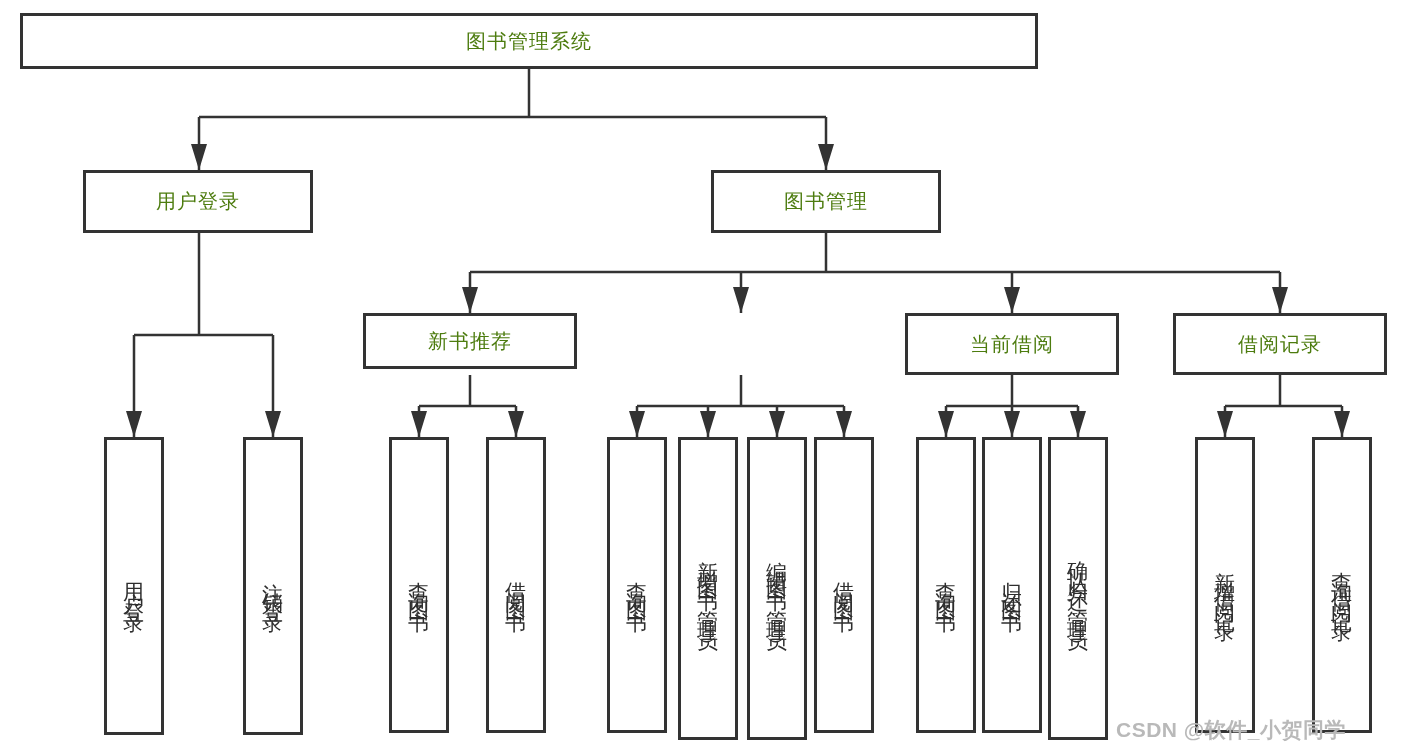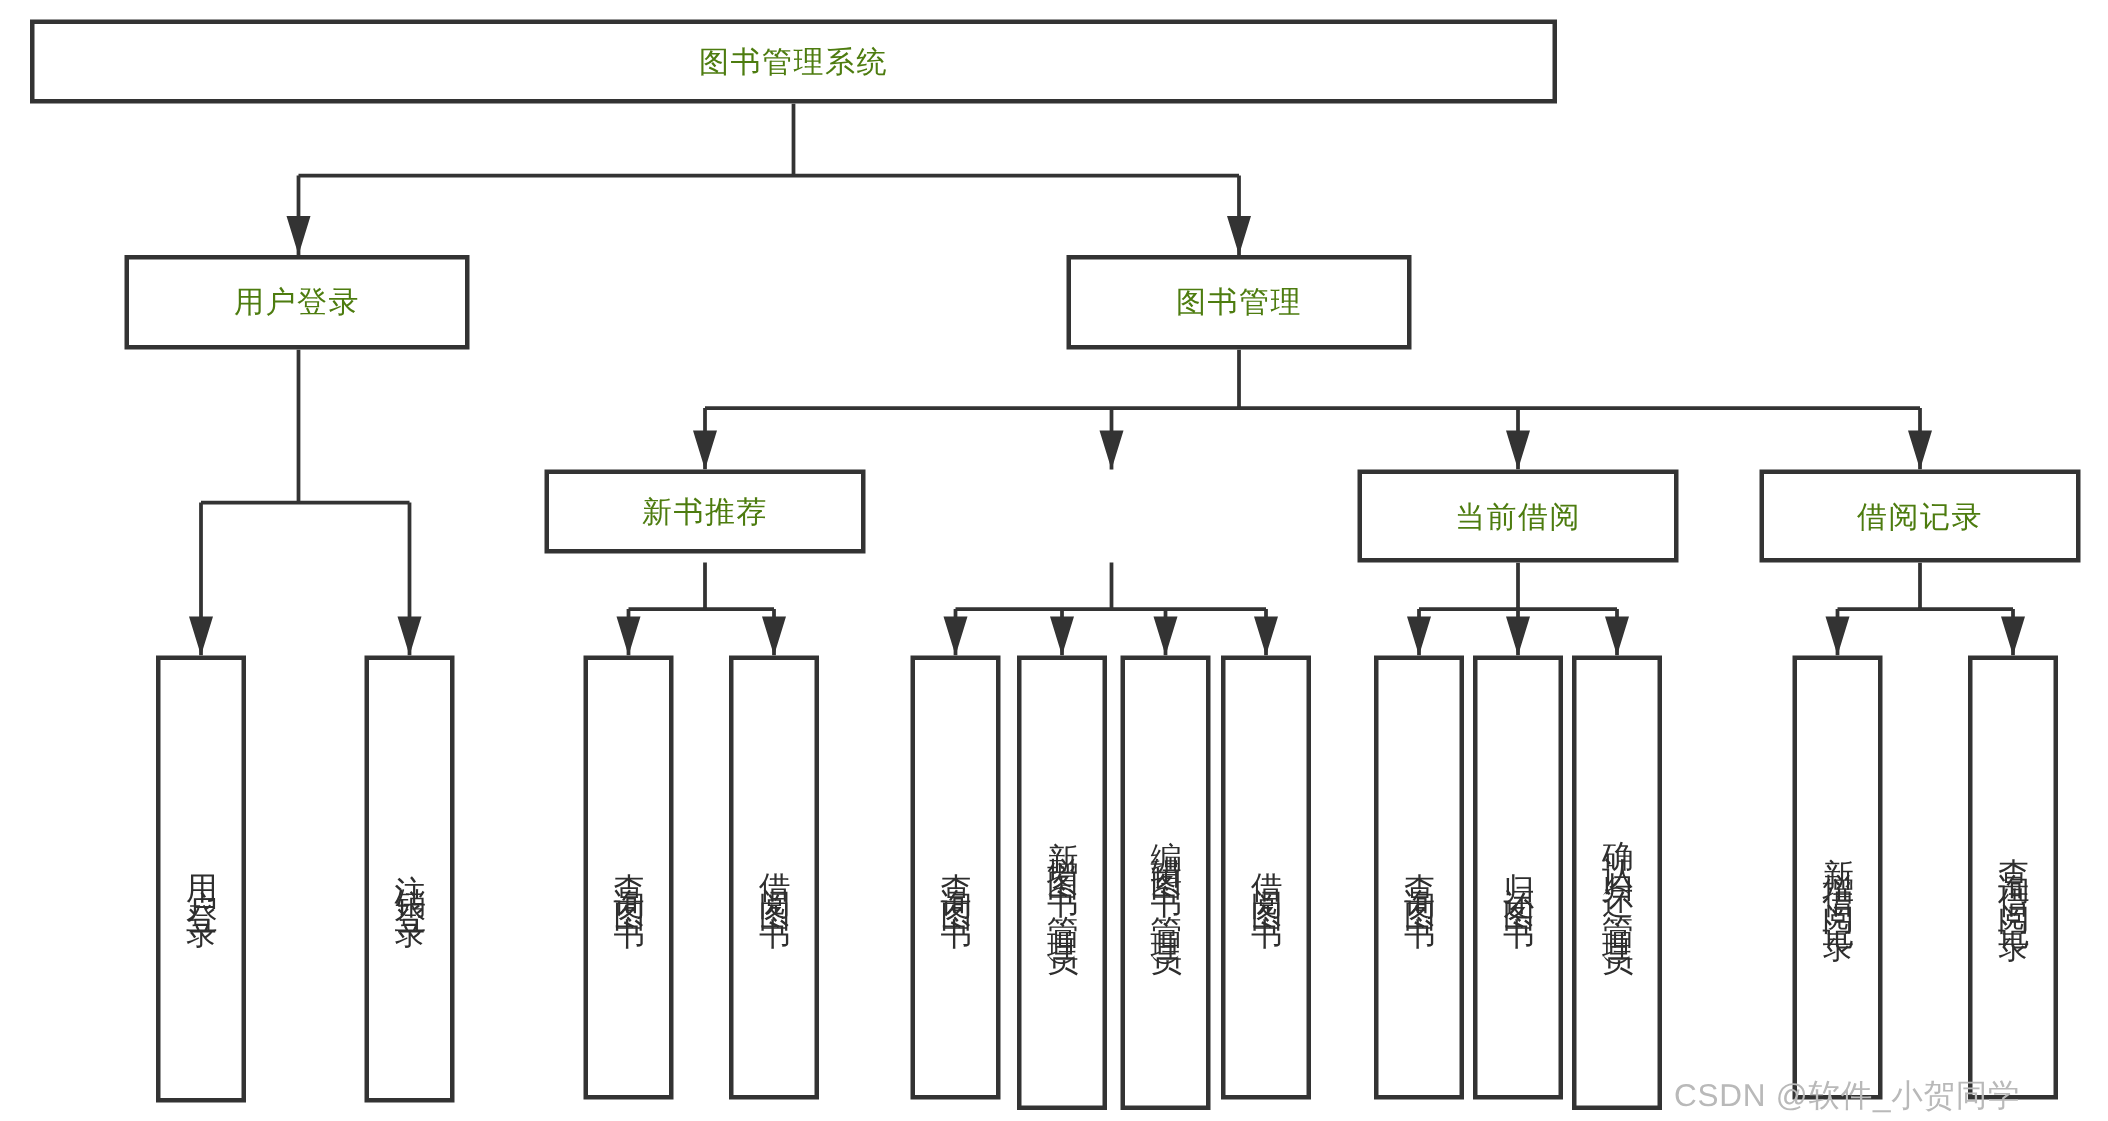--- a/index.html
+++ b/index.html
@@ -39,20 +39,21 @@
     line-height:1;
   }
   #watermark{
     position:absolute;
     left:1116px;top:716px;
     font-size:21px;
     letter-spacing:0.5px;
     color:#b9b9b9;
     z-index:3;
     white-space:nowrap;
+    font-weight:bold;
   }
 </style>
 </head>
 <body>
 
 <div id="canvas">
 
   <svg id="connectors" width="1405" height="747" viewBox="0 0 1405 747">
     <path fill="none" stroke="#333333" stroke-width="2.5" d="M529,69 V117 M199,117 H826 M199,117 V170 M826,117 V170
              M199,233 V335 M134,335 H273 M134,335 V437 M273,335 V437

